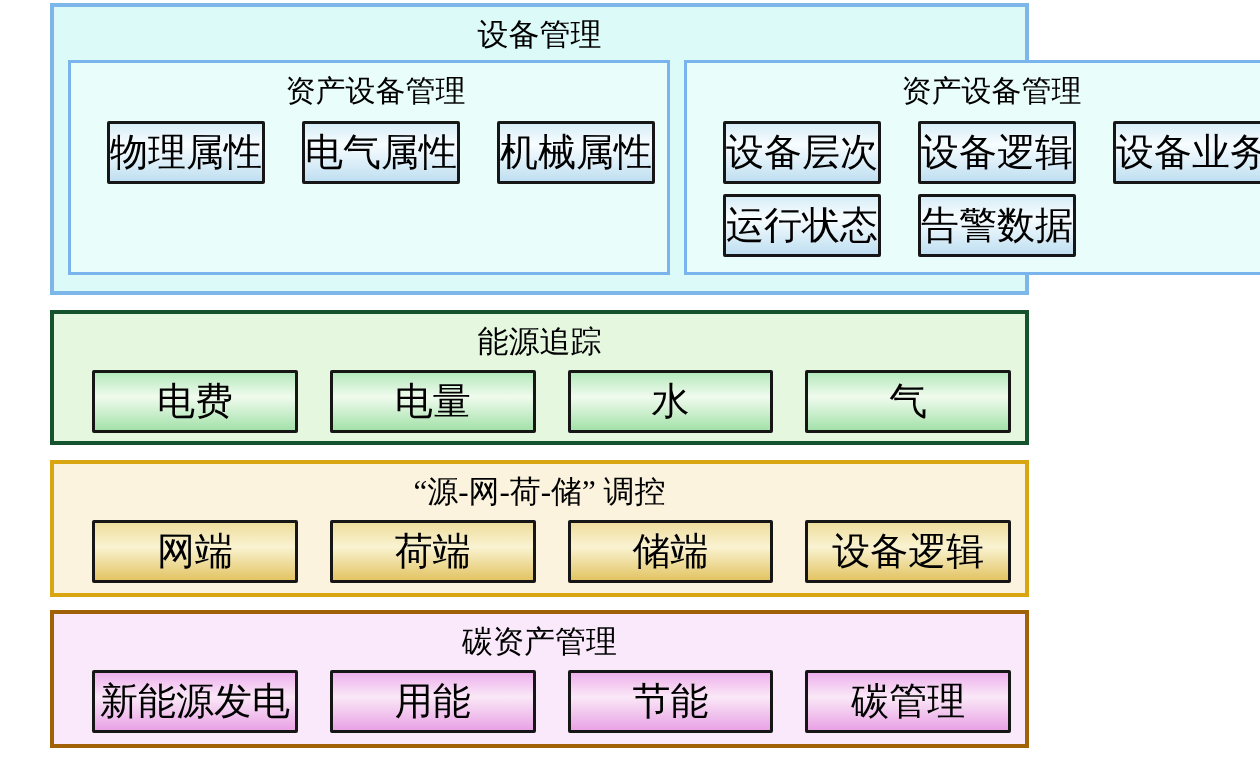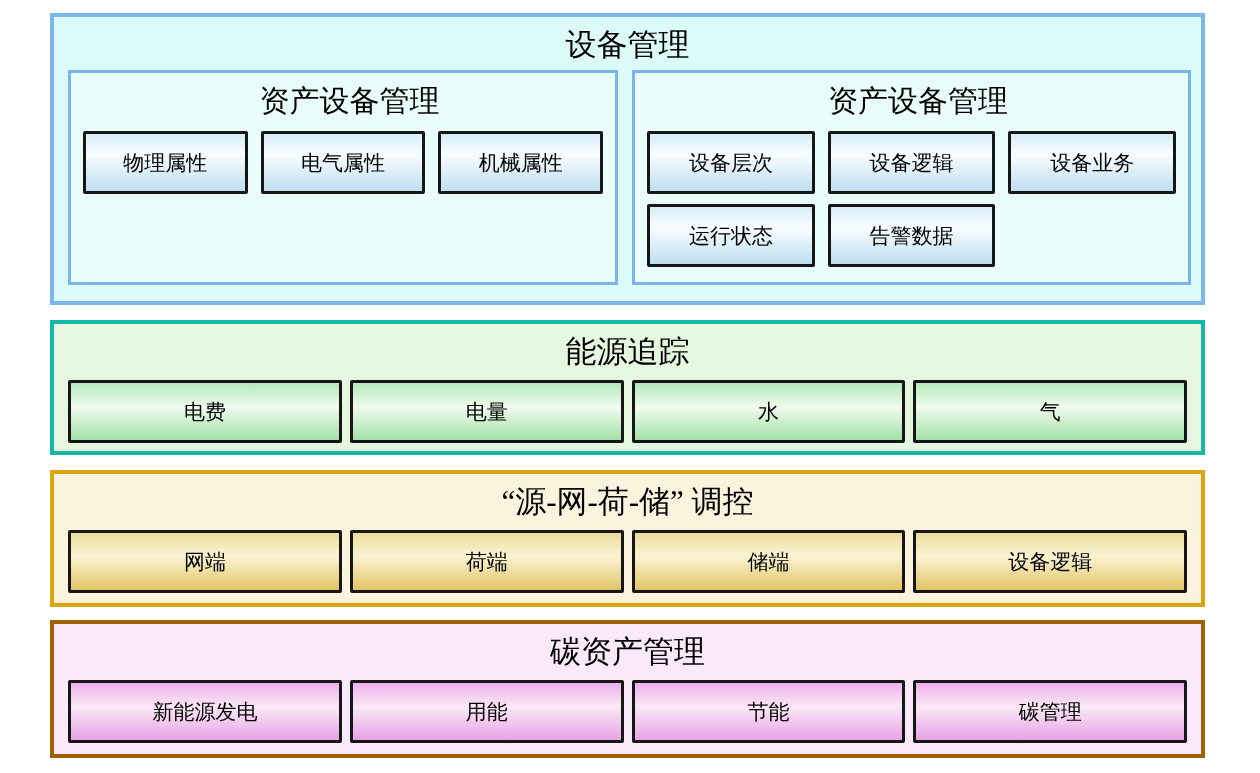--- a/index.html
+++ b/index.html
@@ -1,20 +1,20 @@
 <!DOCTYPE html>
 <html><head>
 <meta charset="utf-8">
 <style>
   * { box-sizing: border-box; margin: 0; padding: 0; }
   html, body { width: 1260px; height: 773px; background: #ffffff; }
   body { font-family: "Liberation Serif", "DejaVu Serif", serif; color: #000; }
 
   .canvas { position: relative; width: 1260px; height: 773px; background: #fff; overflow: hidden; }
-  .diagram { position: absolute; left: 50px; top: 13px; width: 1155px; }
+  .diagram { position: absolute; left: 50px; top: 3px; width: 979px; }
 
   .sec { width: 100%; }
   .sec-title { text-align: center; font-size: 31px; line-height: 38px; padding-top: 9px; white-space: nowrap; }
 
   
   .sec-device {
     height: 292px; margin-bottom: 15px;
     background: #dcfaf7; border: 4px solid #7db7ea;
   }
   .subboxes { display: flex; gap: 14px; padding: 6px 10px 0 14px; }
@@ -26,34 +26,34 @@
   .subbox-title { text-align: center; font-size: 30px; line-height: 36px; padding-top: 10px; padding-left: 13px; }
   .btn-grid {
     display: grid; grid-template-columns: repeat(3, 1fr);
     gap: 10px 13px; padding: 12px 12px 0 12px;
   }
 
   
   .btn {
     height: 63px; border: 3px solid #161616; border-radius: 2px;
     display: flex; align-items: center; justify-content: center;
-    font-size: 21px; white-space: nowrap;
+    font-size: 38px; white-space: nowrap; margin-left: 24px;
   }
   .btn-blue  { background: linear-gradient(180deg, #d7edf7 0%, #f8fdff 36%, #bfdff1 100%); }
   .btn-green { background: linear-gradient(180deg, #b5e9bc 0%, #f0fbee 42%, #a3e1a9 100%); }
   .btn-gold  { background: linear-gradient(180deg, #eedd9d 0%, #faf3d2 42%, #e2c463 100%); }
   .btn-pink  { background: linear-gradient(180deg, #eeb0ec 0%, #fae8f7 42%, #e8a2e5 100%); }
 
   .btn-row { display: flex; gap: 8px; padding: 9px 14px 0 14px; }
   .btn-row .btn { flex: 1 1 0; }
 
   
   .sec-energy {
     height: 135px; margin-bottom: 15px;
-    background: #e6f7df; border: 4px solid #14b8a6;
+    background: #e6f7df; border: 4px solid #14532d;
   }
 
   
   .sec-regulation {
     height: 137px; margin-bottom: 13px;
     background: #fbf3dd; border: 4px solid #d9a510;
   }
 
   
   .sec-carbon {

